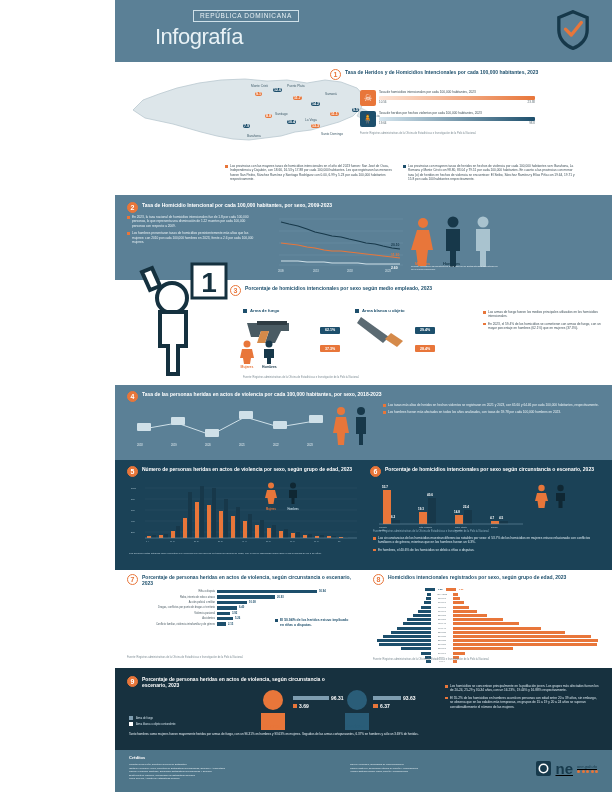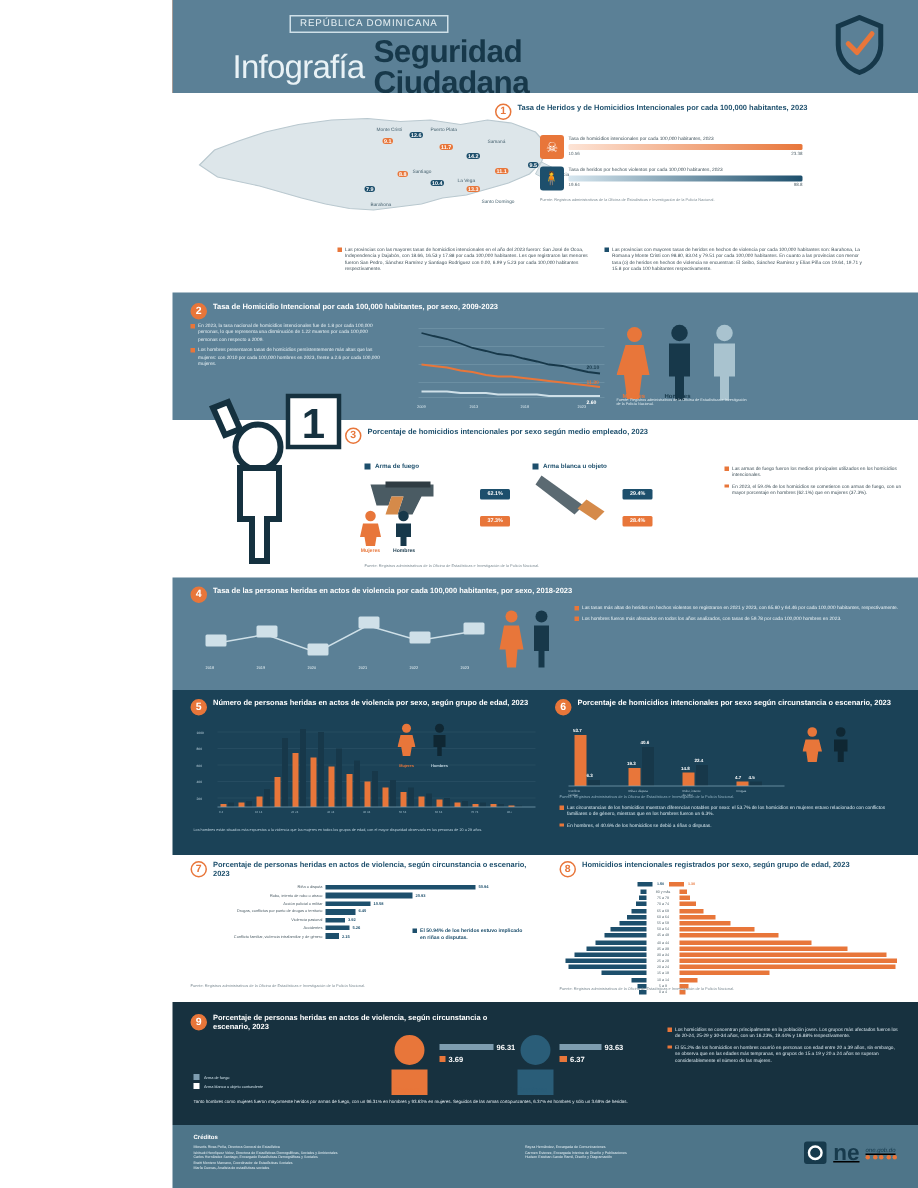--- a/index.html
+++ b/index.html
@@ -150,24 +150,20 @@
 <body>
 
 <div class="page">
 
   <div class="header-accent"></div>
   <div class="header">
     <div class="hdr-inner">
       <div class="hdr-country">REPÚBLICA DOMINICANA</div>
       <div class="hdr-row">
         <span class="hdr-info">Infografía</span>
-        <span>
-          <div class="hdr-big">Seguridad</div>
-          <div class="hdr-big">Ciudadana</div>
-        </span>
       </div>
     </div>
     <svg class="shield" viewBox="0 0 40 48">
       <path d="M20 2 L37 9 V24 C37 35 29 43 20 46 C11 43 3 35 3 24 V9 Z" fill="none" stroke="#16384a" stroke-width="4"></path>
       <path d="M11 23 L18 30 L30 15" fill="none" stroke="#e8763a" stroke-width="4" stroke-linecap="round" stroke-linejoin="round"></path>
     </svg>
   </div>
 
   <div class="sec-map">
     <svg class="map-art" viewBox="0 0 250 100">

